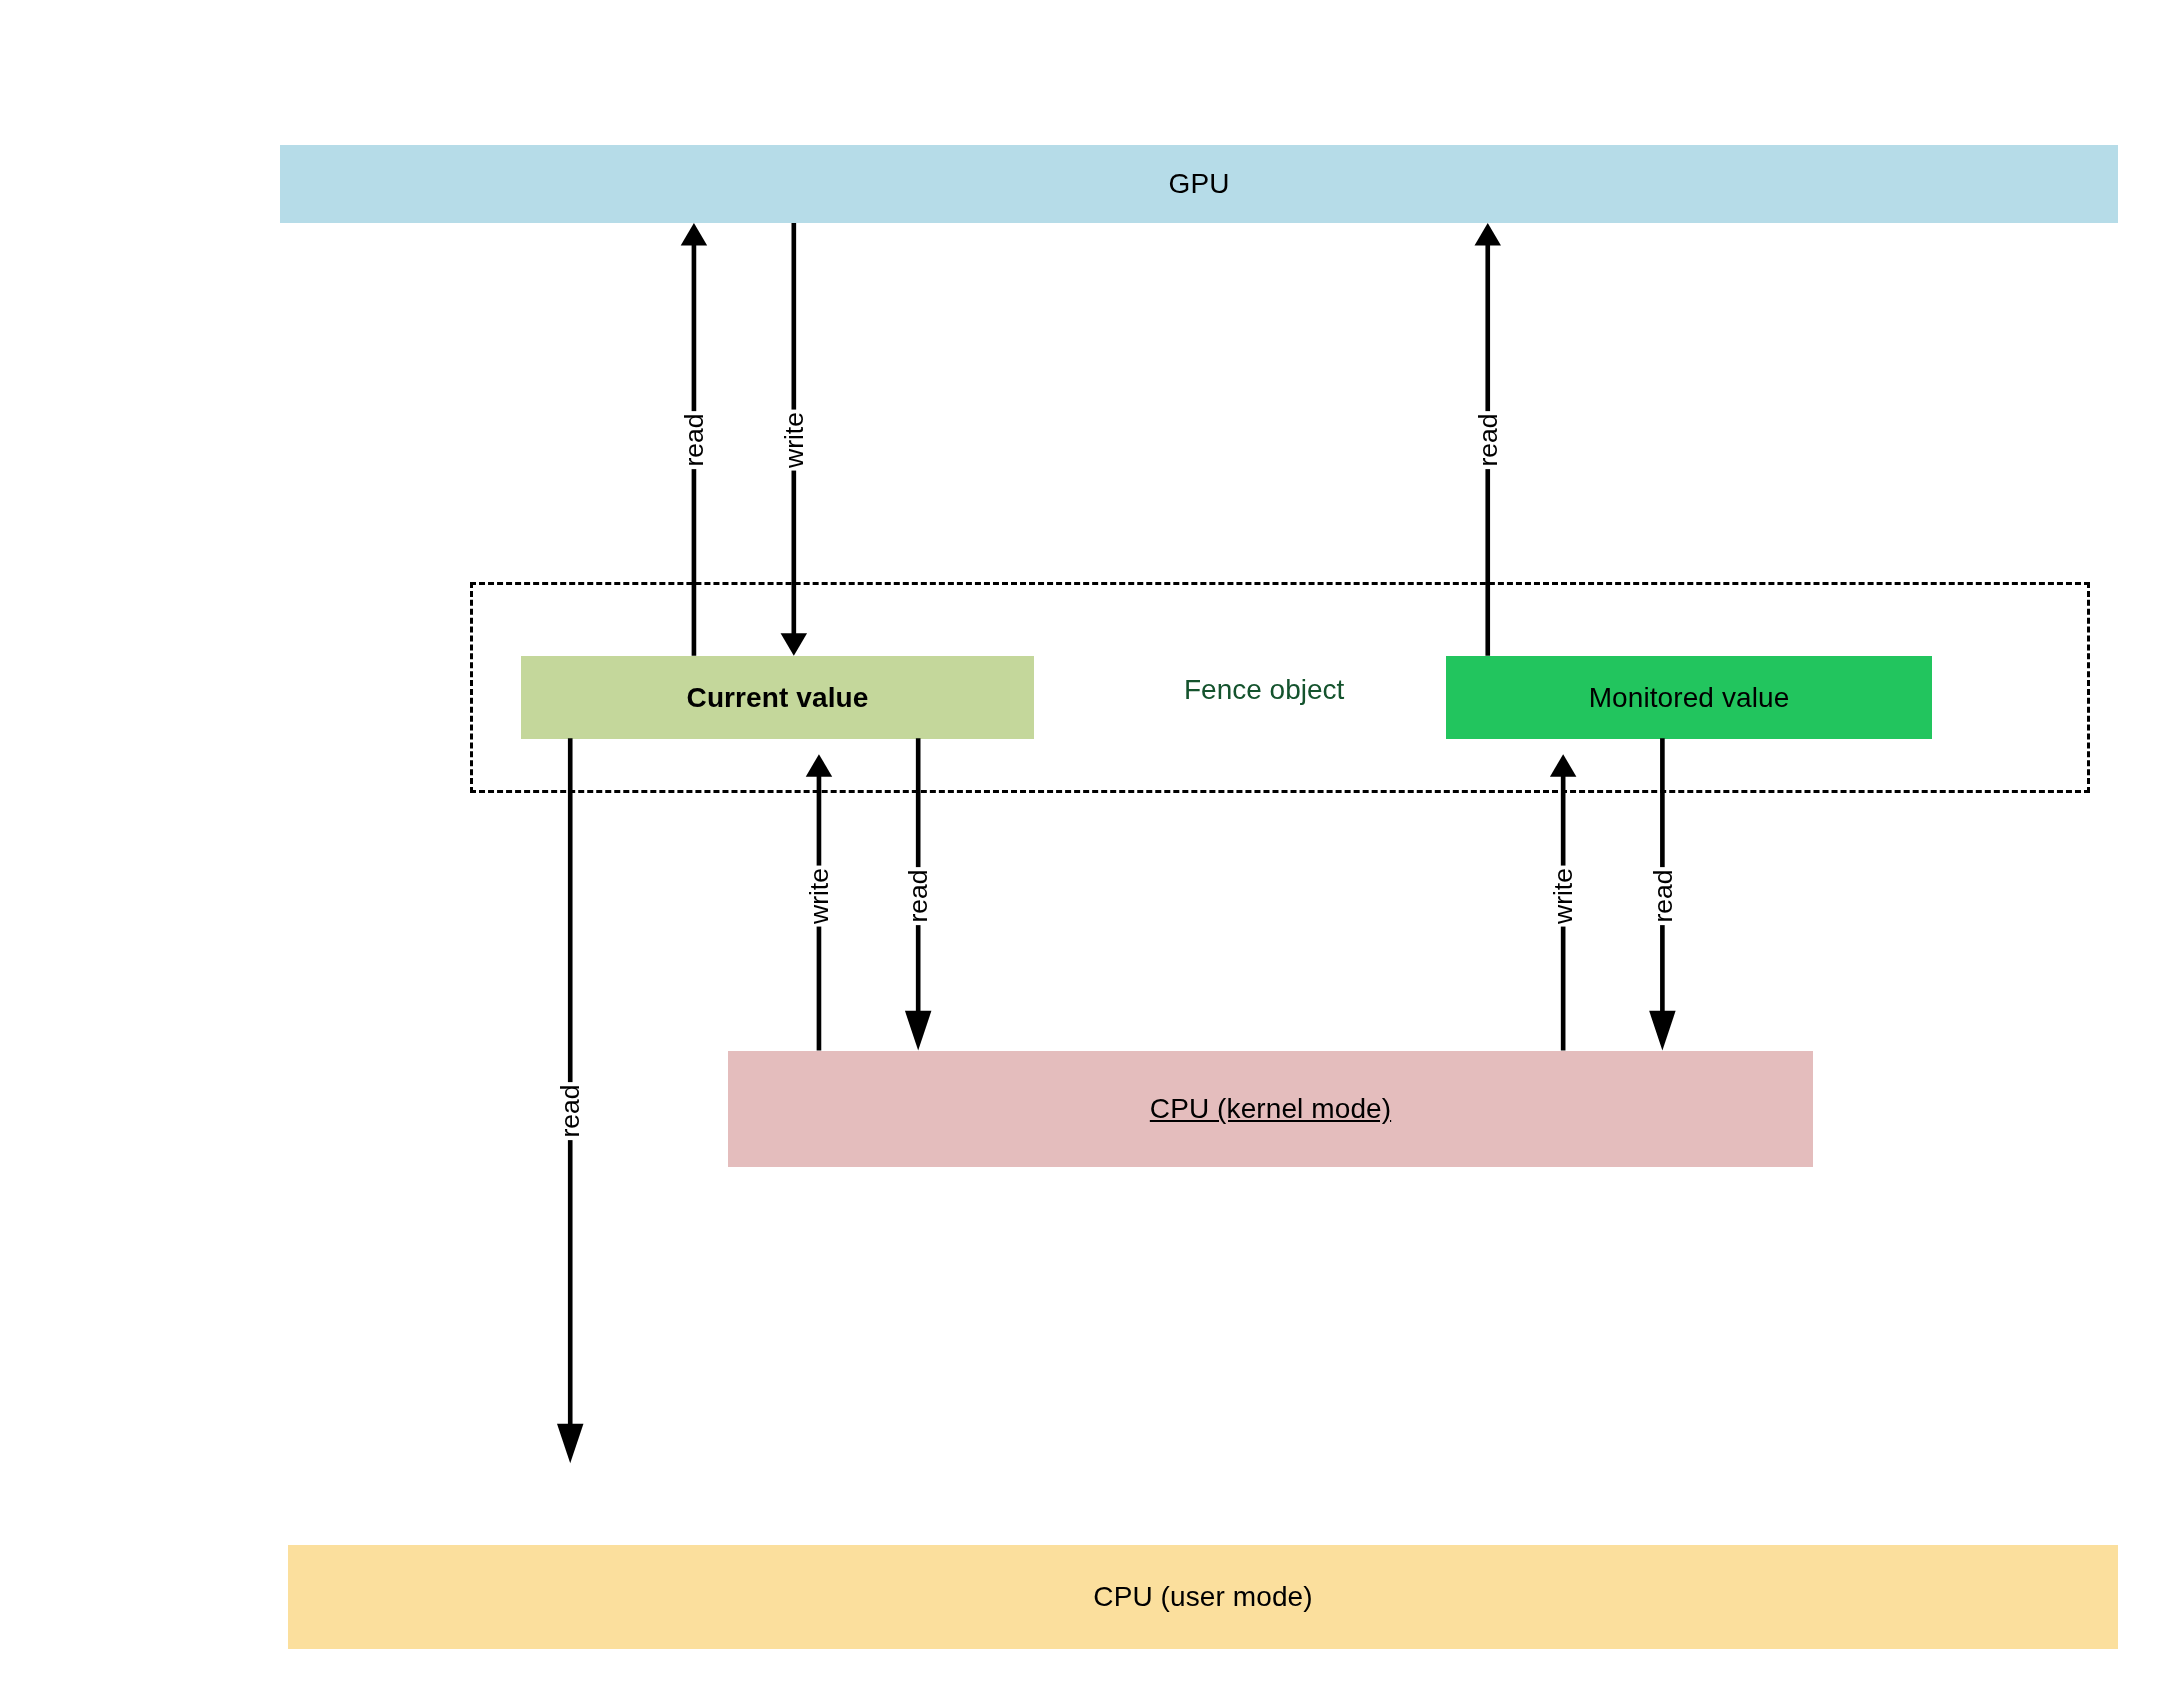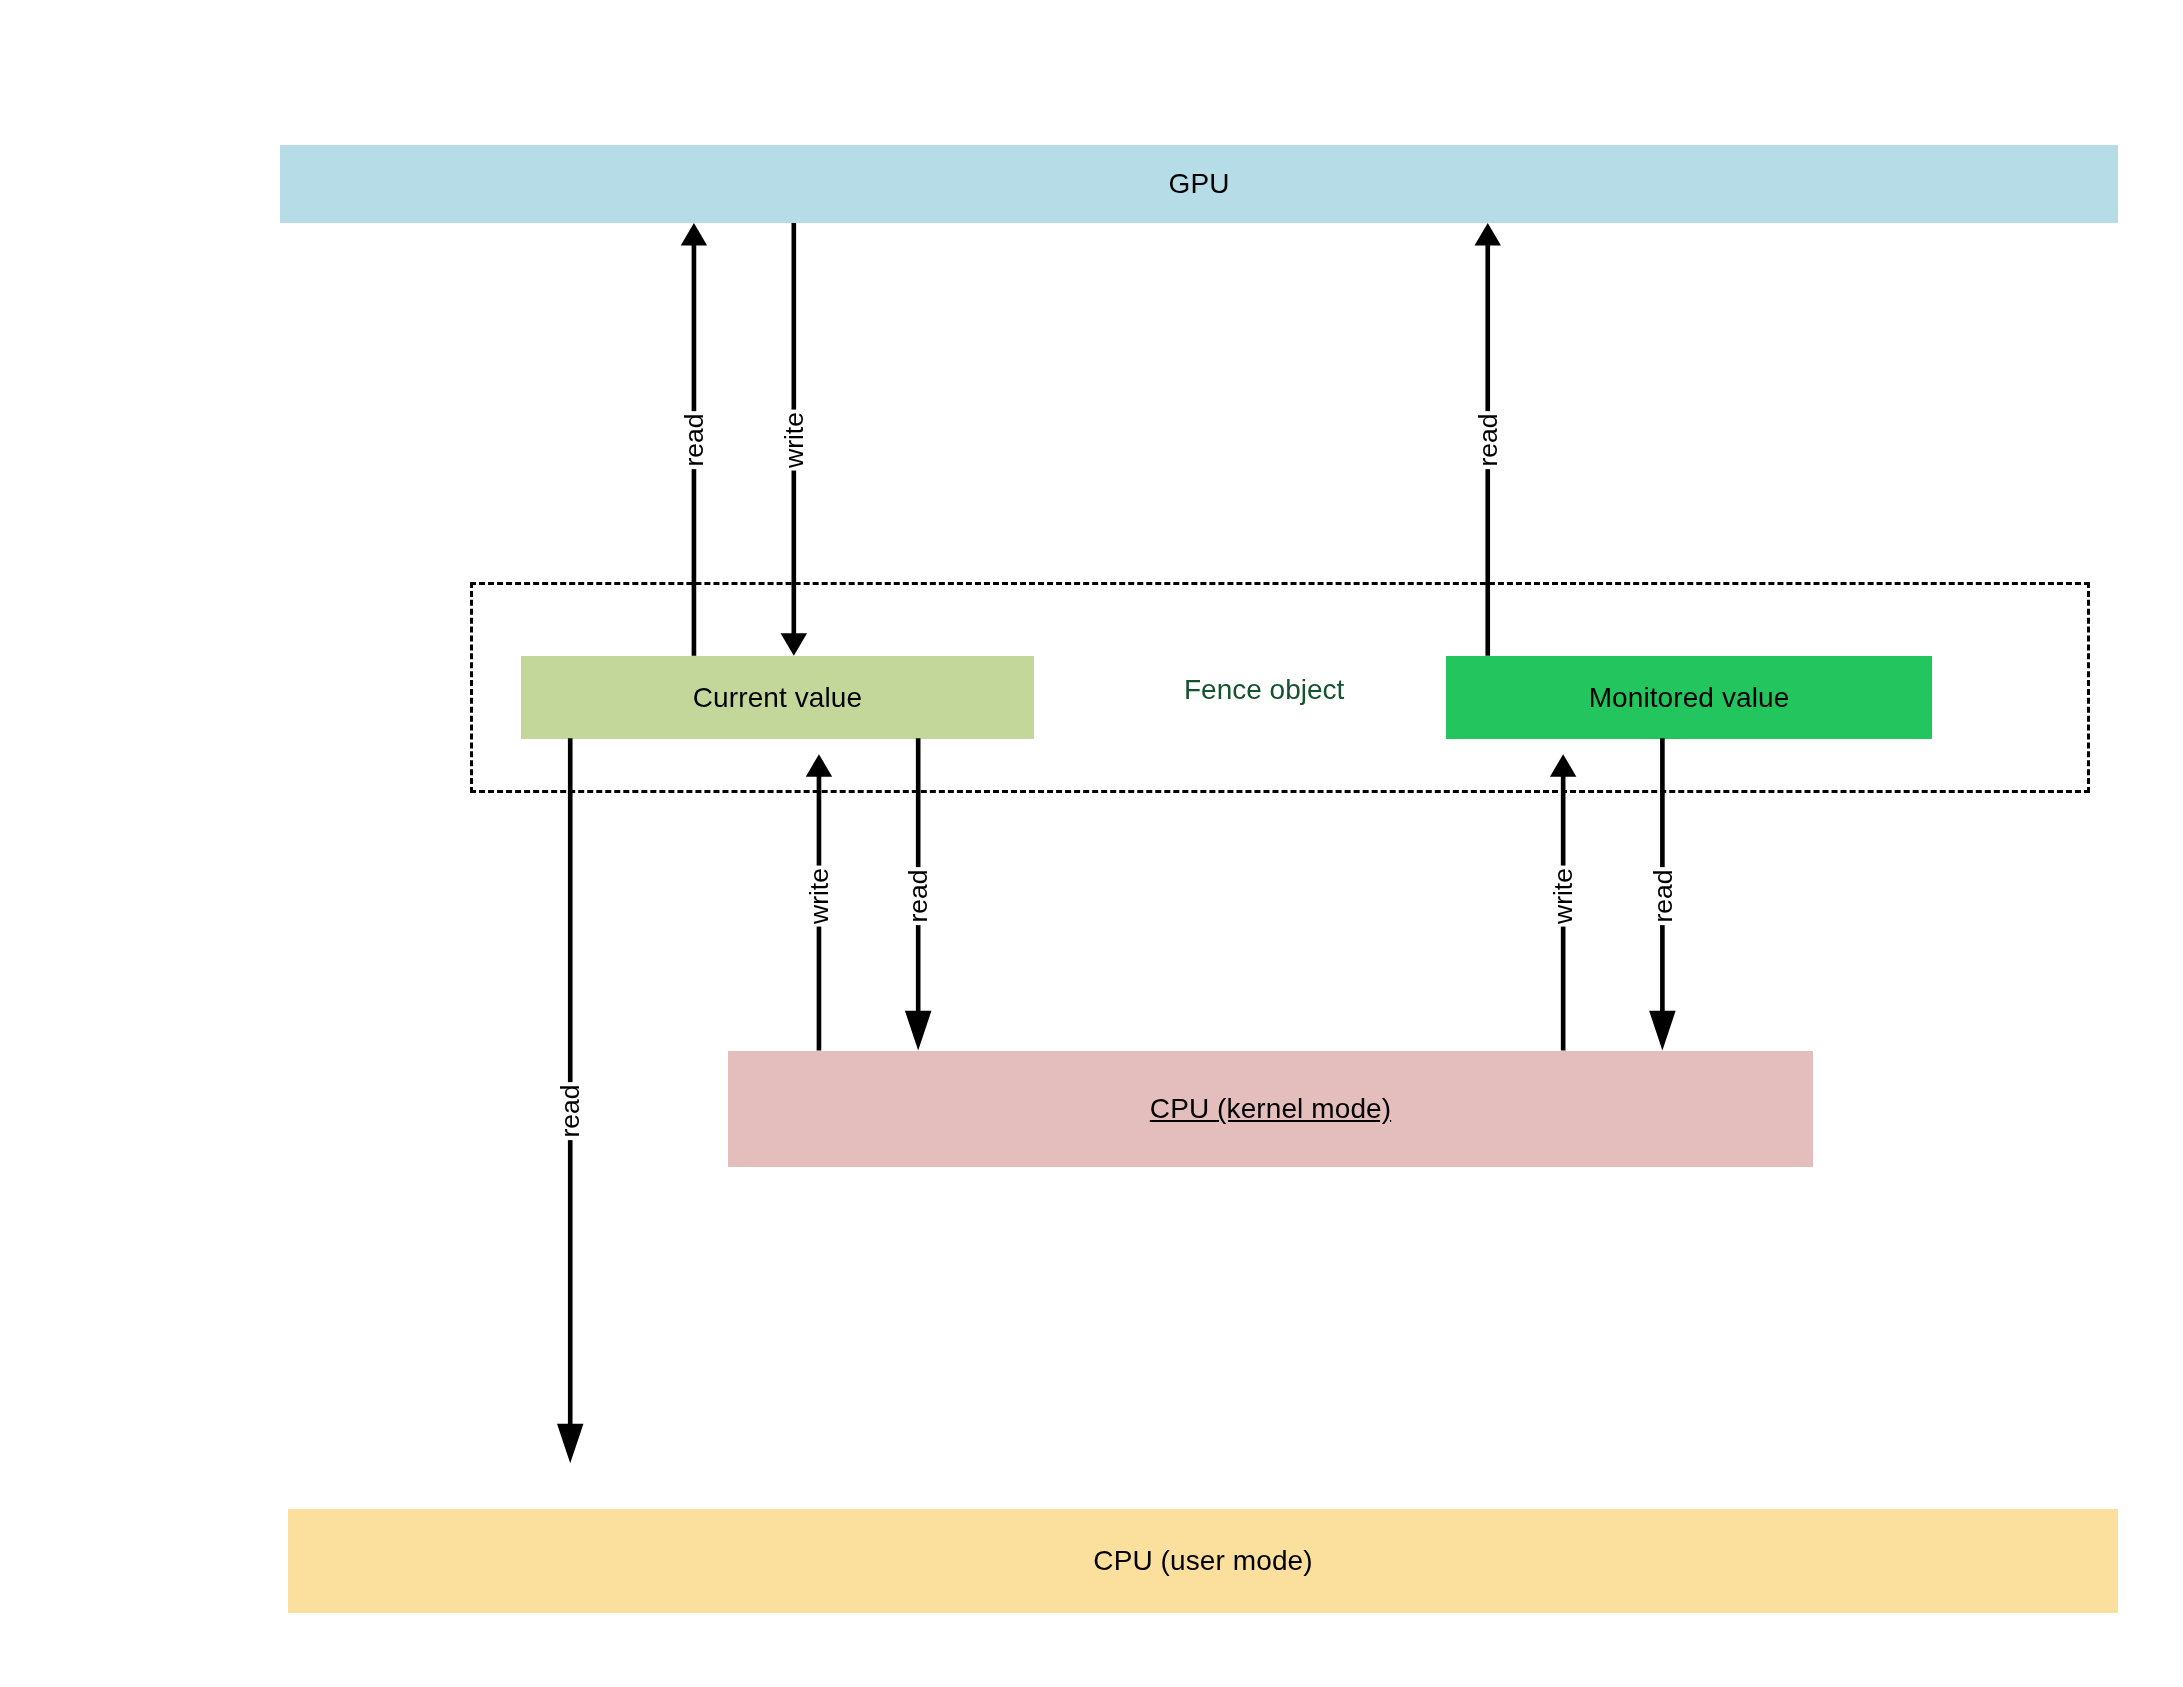--- a/index.html
+++ b/index.html
@@ -23,21 +23,21 @@
     display: flex;
     align-items: center;
     justify-content: center;
     color: #000000;
     font-size: 28px;
     font-weight: 400;
     letter-spacing: 0.1px;
     box-sizing: border-box;
   }
   .band-gpu        { background: #b6dce8; }
-  .band-current    { background: #c4d79b; }
+  .band-current    { background: #c4d79b; font-weight: bold; }
   .band-monitored  { background: #22c55e; }
   .band-kernel     { background: #e4bdbd; }
   .band-usermode   { background: #fbdf9d; }
 
   .fence-box {
     position: absolute;
     border: 3.3px dashed #000000;
     box-sizing: border-box;
     background: transparent;
   }
@@ -87,21 +87,21 @@
   </div>
 
   <div class="band band-monitored" style="left:1446px; top:656px; width:486px; height:83px;">
     <span>Monitored value</span>
   </div>
 
   <div class="band band-kernel" style="left:728px; top:1051px; width:1085px; height:116px;text-decoration:underline;">
     <span>CPU (kernel mode)</span>
   </div>
 
-  <div class="band band-usermode" style="left:288px; top:1509px; width:1830px; height:104px;">
+  <div class="band band-usermode" style="left:288px; top:1545px; width:1830px; height:104px;">
     <span>CPU (user mode)</span>
   </div>
 
   <svg id="edges" viewBox="0 0 3300 2550">
     <defs>
       <marker id="arrowUp" markerWidth="14" markerHeight="14" refX="7" refY="12" orient="auto-start-reverse" markerUnits="userSpaceOnUse">
         <path d="M0,12 L7,0 L14,12 Z" fill="#000000"></path>
       </marker>
       <marker id="arrowDown" markerWidth="14" markerHeight="14" refX="7" refY="12" orient="auto" markerUnits="userSpaceOnUse">
         <path d="M0,0 L14,0 L7,12 Z" fill="#000000"></path>

